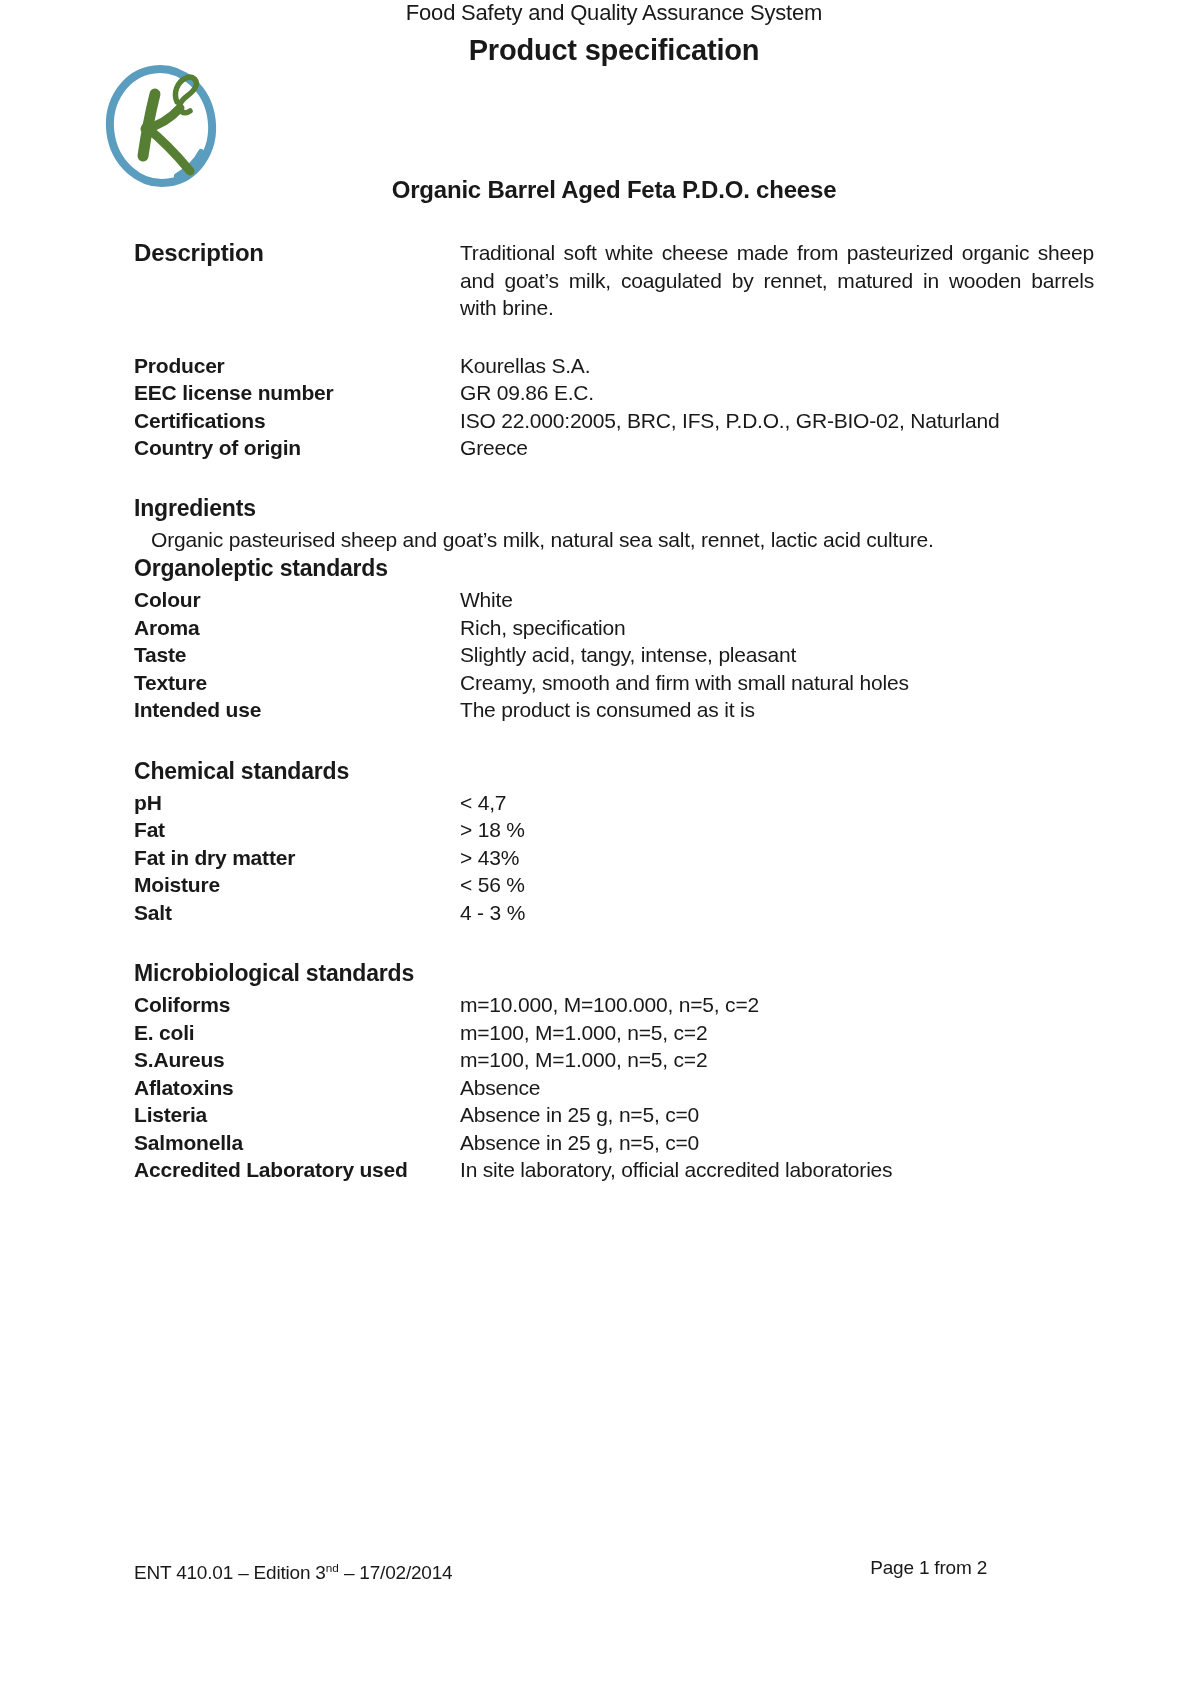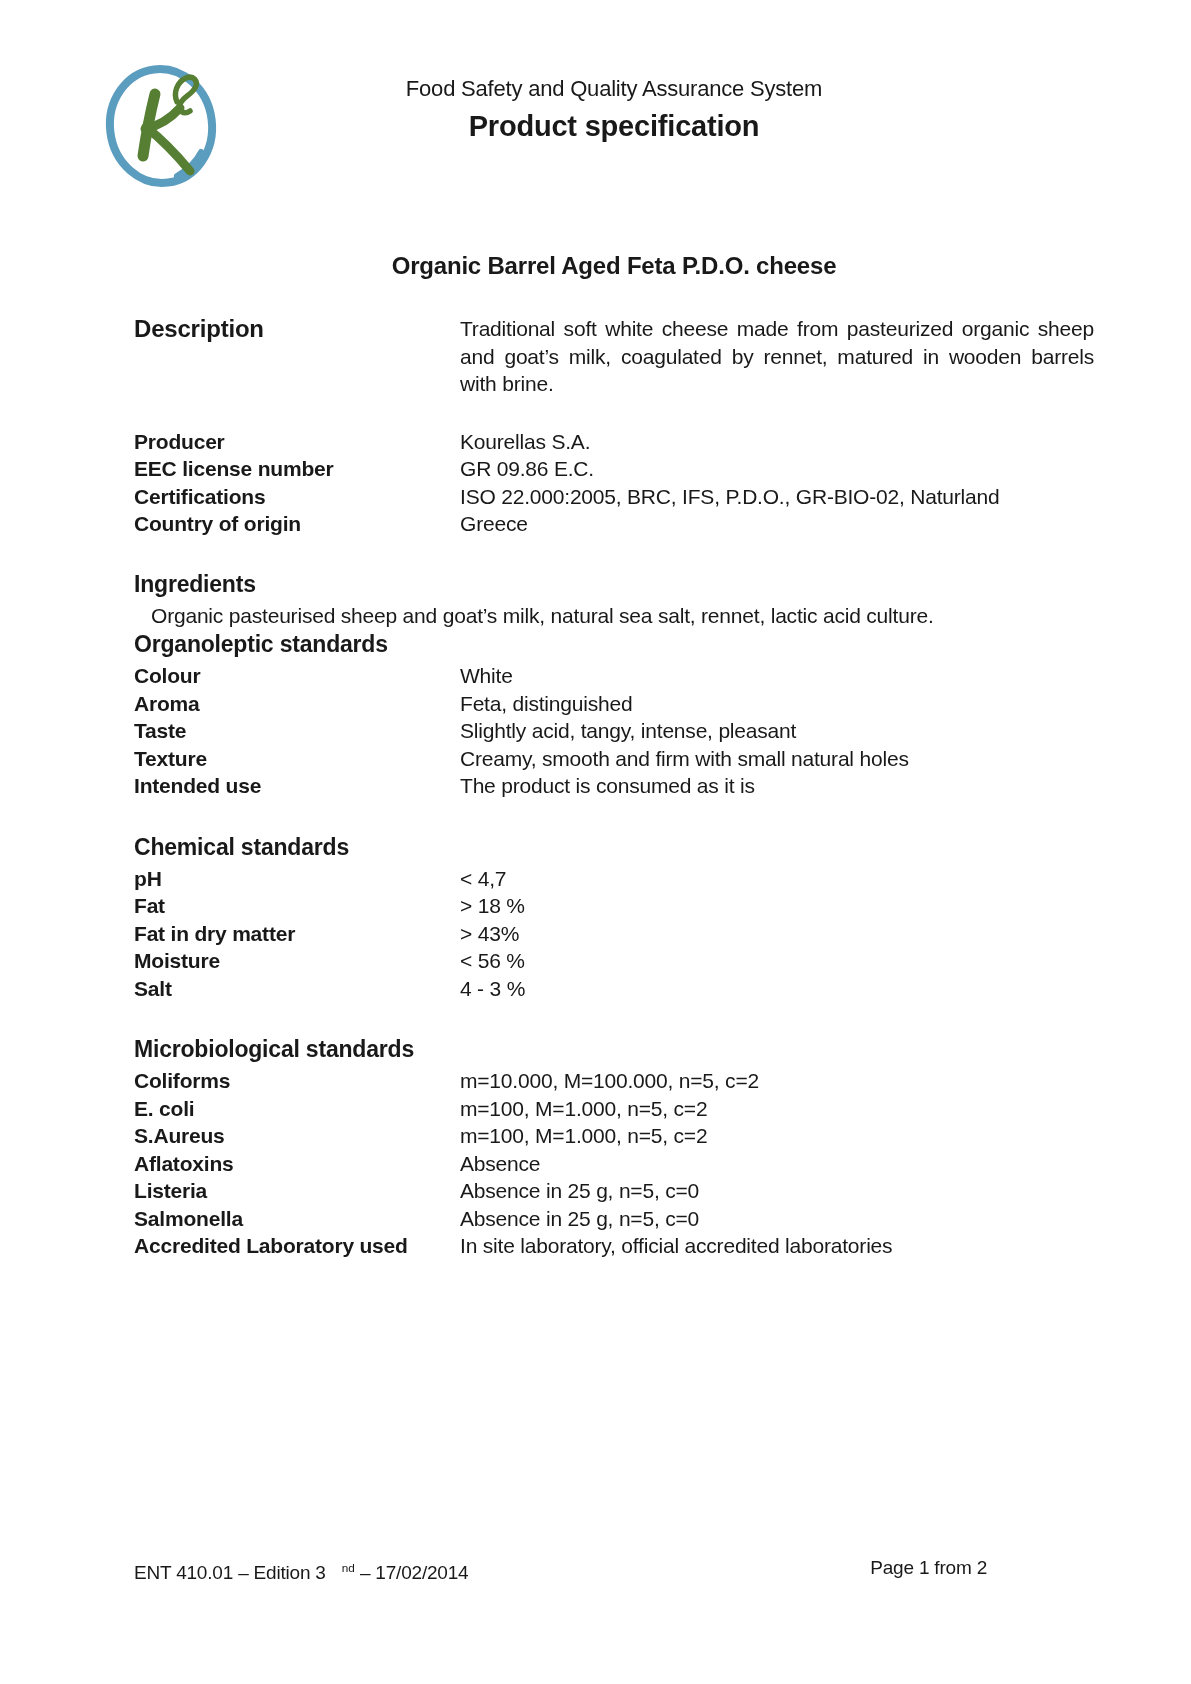--- a/index.html
+++ b/index.html
@@ -2,21 +2,21 @@
 <html><head>
 <meta charset="utf-8">
 <style>
   html,body{margin:0;padding:0;background:#ffffff;}
   .page{
     width:1191px;height:1684px;position:relative;background:#ffffff;
     font-family:"Liberation Sans",sans-serif;color:#191919;overflow:hidden;
     letter-spacing:-0.2px;
   }
   .logo{position:absolute;left:99px;top:58px;width:124px;height:136px;}
-  .header-text{padding-top:76px;margin-left:134px;width:960px;text-align:center;}
+  .header-text{margin-left:134px;width:960px;text-align:center;}
   .hdr-line1{font-size:22px;line-height:26px;}
   .hdr-line2{font-size:29px;line-height:36px;font-weight:bold;margin-top:6px;}
   .main{margin:0 97px 0 134px;width:960px;}
   .doc-title{margin-top:106px;text-align:center;font-size:24px;font-weight:bold;line-height:32px;}
   .desc-row{margin-top:33px;display:flex;}
   .desc-label{width:326px;flex:0 0 326px;font-size:24px;font-weight:bold;line-height:28px;}
   .desc-value{flex:1;font-size:21px;line-height:27.5px;text-align:justify;}
   .kv-block{margin-top:30px;}
   .kv-row{display:flex;align-items:flex-end;}
   .kv-label{width:326px;flex:0 0 326px;font-weight:bold;font-size:21px;line-height:27.5px;}
@@ -25,21 +25,21 @@
   .sec-ingredients h2.sec{margin-top:31px;}
   .sec-organoleptic h2.sec{}
   .sec-chemical h2.sec{margin-top:32px;}
   .sec-micro h2.sec{margin-top:32px;}
   .sec-para{font-size:21px;line-height:27.5px;margin-top:3px;margin-left:17px;}
   .sec-rows{margin-top:3px;}
   .footer{
     position:absolute;left:134px;right:204px;top:1556px;
     display:flex;justify-content:space-between;font-size:19px;line-height:24px;
   }
-  .footer sup{font-size:0.62em;vertical-align:super;letter-spacing:0;margin-left:16px;}
+  .footer sup{font-size:0.62em;vertical-align:super;letter-spacing:0;}
 </style>
 </head>
 <body>
 
 <div class="page">
 
   <svg class="logo" viewBox="0 0 124 136" aria-hidden="true">
     <g>
       <ellipse cx="62" cy="68" rx="51" ry="57" fill="none" stroke-width="8" transform="rotate(-7 62 68)" stroke="#5b9dbf"></ellipse>
       <path d="M78,118 C88,112 97,104 102,94" fill="none" stroke-width="6" stroke-linecap="round" stroke="#5b9dbf"></path>
@@ -92,21 +92,21 @@
 
     <div class="sec-organoleptic">
       <h2 class="sec">Organoleptic standards</h2>
       <div class="sec-rows">
           <div class="kv-row">
             <div class="kv-label">Colour</div>
             <div class="kv-value">White</div>
           </div>
           <div class="kv-row">
             <div class="kv-label">Aroma</div>
-            <div class="kv-value">Feta, distinguished</div>
+            <div class="kv-value">Rich, specification</div>
           </div>
           <div class="kv-row">
             <div class="kv-label">Taste</div>
             <div class="kv-value">Slightly acid, tangy, intense, pleasant</div>
           </div>
           <div class="kv-row">
             <div class="kv-label">Texture</div>
             <div class="kv-value">Creamy, smooth and firm with small natural holes</div>
           </div>
           <div class="kv-row">

